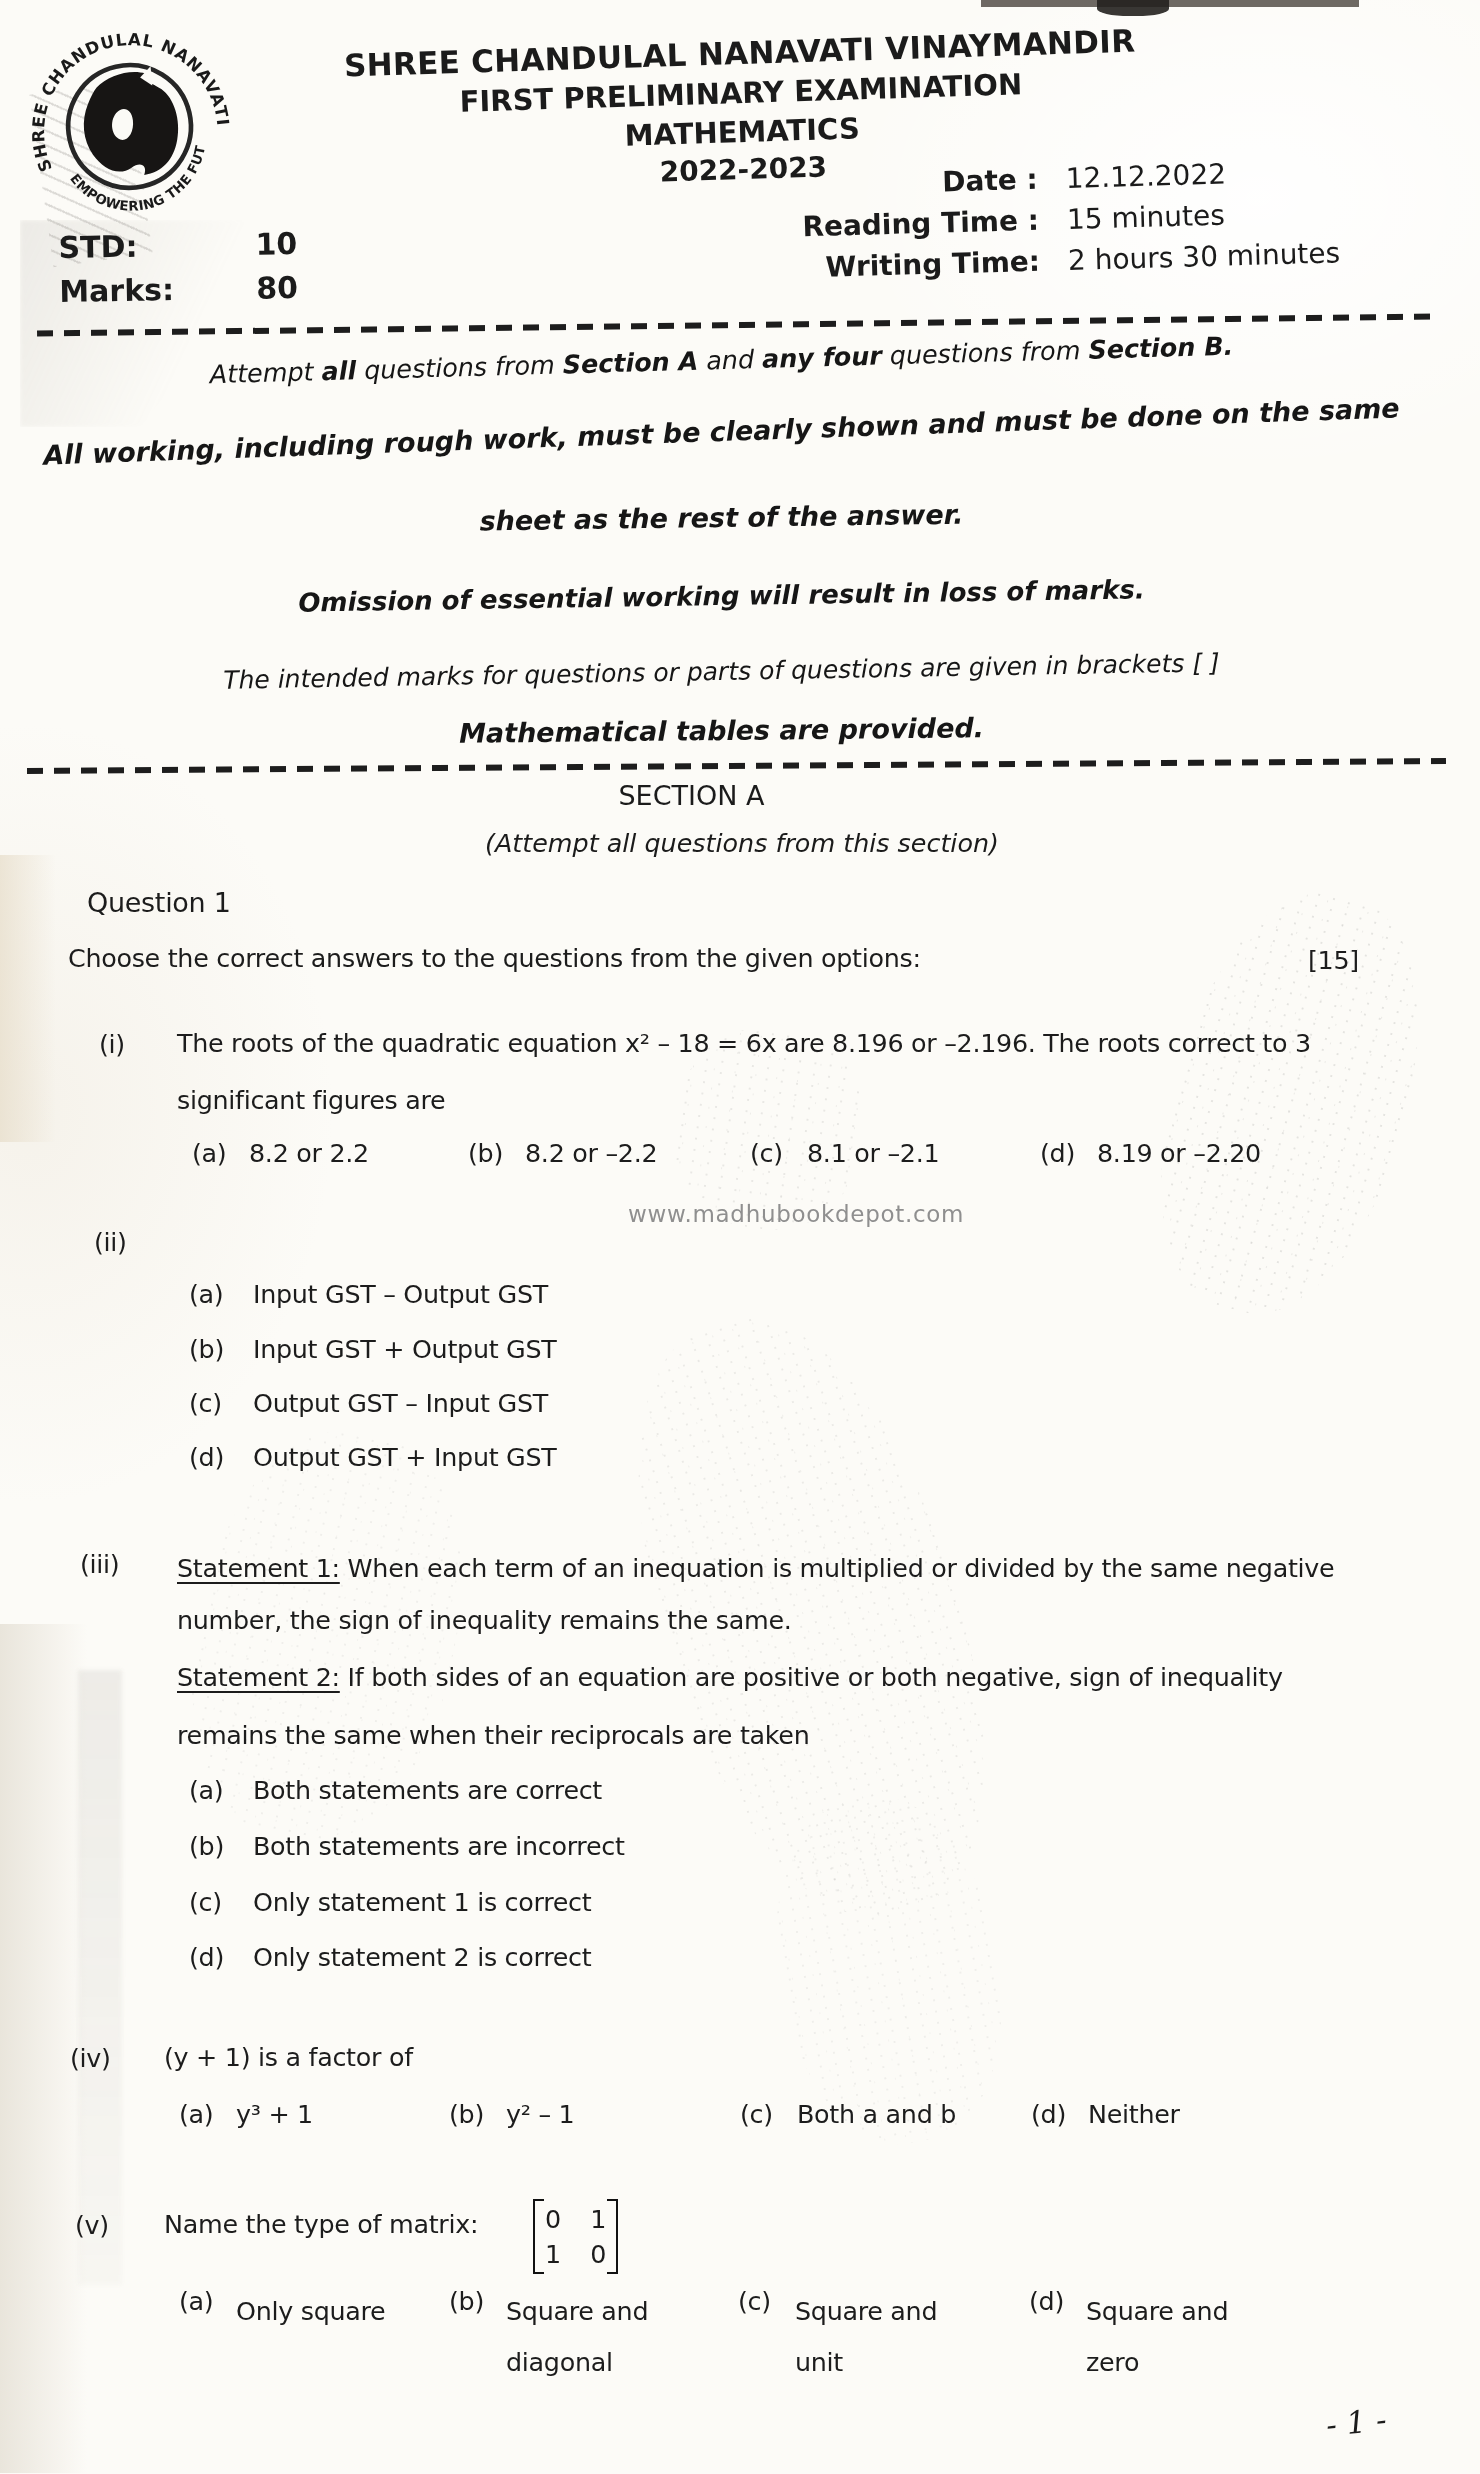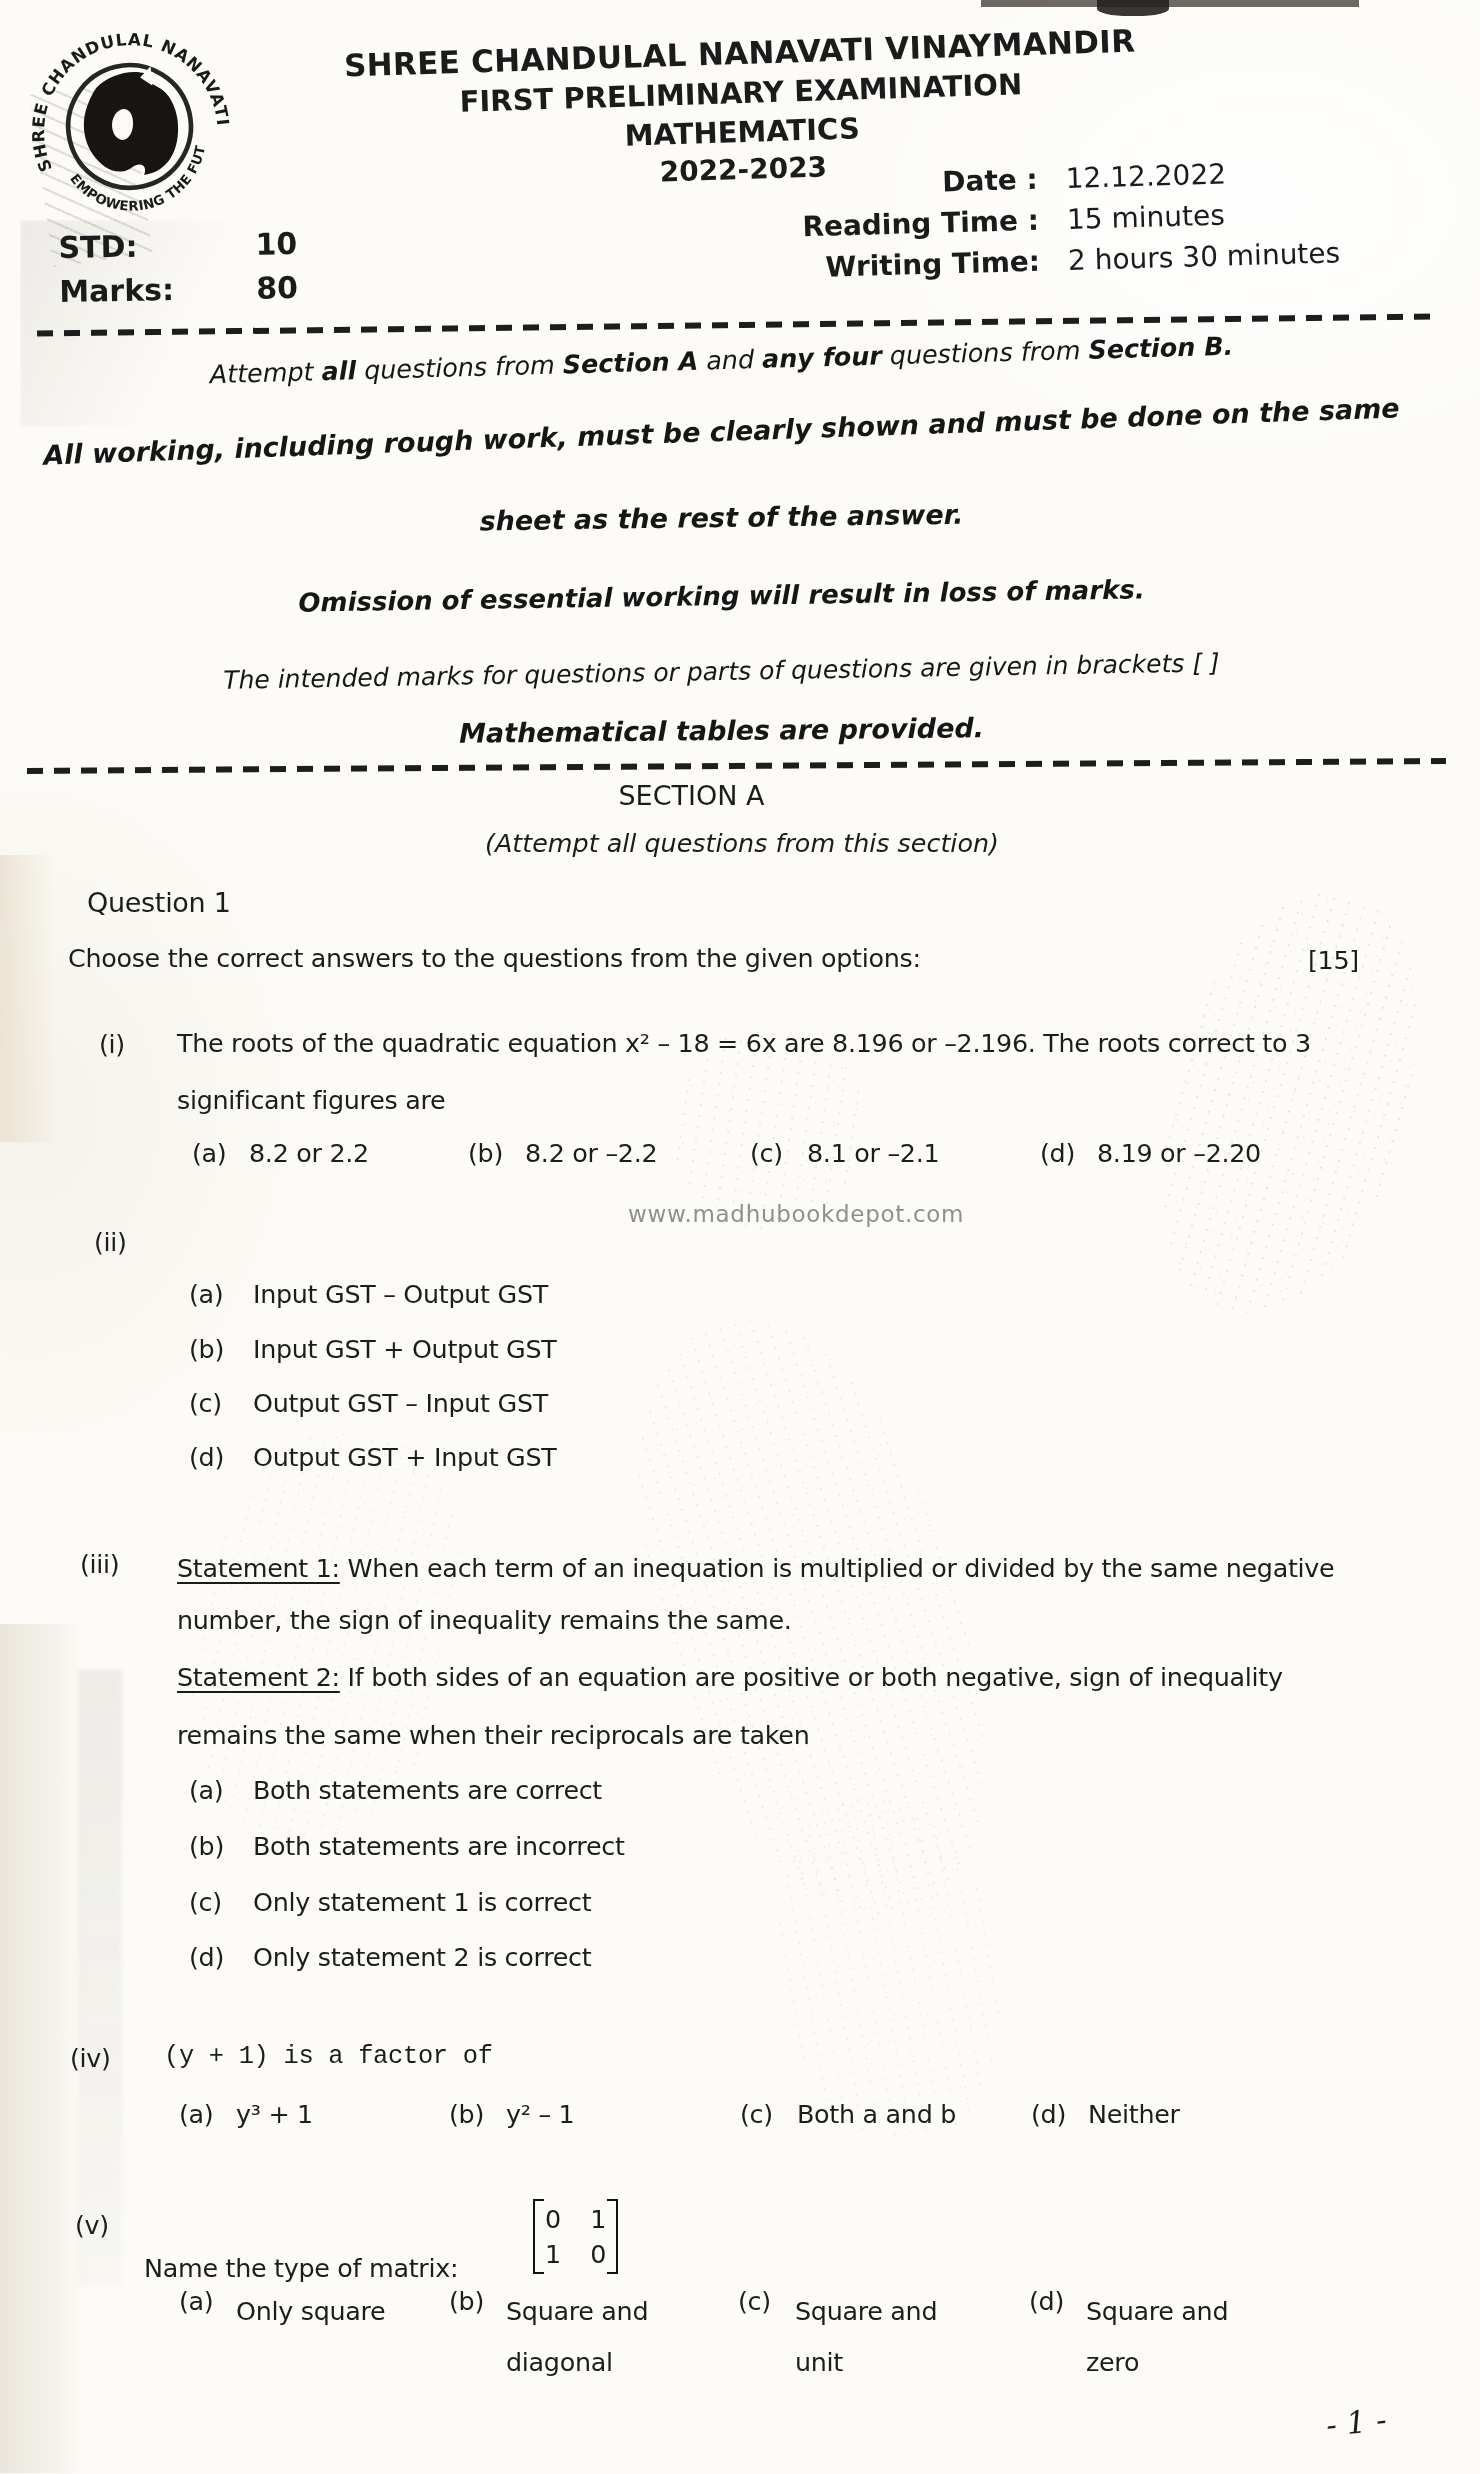--- a/index.html
+++ b/index.html
@@ -242,40 +242,40 @@
   <div class="abs bt opt-vert" style="left:189px;top:1887px;">
     <span class="letter">(c)</span>
     <span class="txt">Only statement 1 is correct</span>
   </div>
   <div class="abs bt opt-vert" style="left:189px;top:1942px;">
     <span class="letter">(d)</span>
     <span class="txt">Only statement 2 is correct</span>
   </div>
 
   <div class="abs bt" style="left:70px;top:2043px;">(iv)</div>
-  <div class="abs bt" style="left:164px;top:2042px;font-family:Liberation Mono, monospace;">(y + 1) is a factor of</div>
+  <div class="abs bt" style="left:164px;top:2042px;">(y + 1) is a factor of</div>
   <div class="abs bt opt-inline" style="left:179px;top:2099px;">
     <span class="letter">(a)</span>
     <span class="txt">y³ + 1</span>
   </div>
   <div class="abs bt opt-inline" style="left:449px;top:2099px;">
     <span class="letter">(b)</span>
     <span class="txt">y² – 1</span>
   </div>
   <div class="abs bt opt-inline" style="left:740px;top:2099px;">
     <span class="letter">(c)</span>
     <span class="txt">Both a and b</span>
   </div>
   <div class="abs bt opt-inline" style="left:1031px;top:2099px;">
     <span class="letter">(d)</span>
     <span class="txt">Neither</span>
   </div>
 
   <div class="abs bt" style="left:75px;top:2210px;">(v)</div>
-  <div class="abs bt" style="left:144px;top:2209px;margin-top:44px;">Name the type of matrix:</div>
+  <div class="abs bt" style="left:164px;top:2209px;">Name the type of matrix:</div>
   <div class="matrix">
     <div class="mat-grid">
       <span>0</span>
       <span>1</span>
       <span>1</span>
       <span>0</span>
     </div>
   </div>
   <div class="abs bt opt-inline two-line" style="left:179px;top:2286px;">
     <span class="letter">(a)</span>

